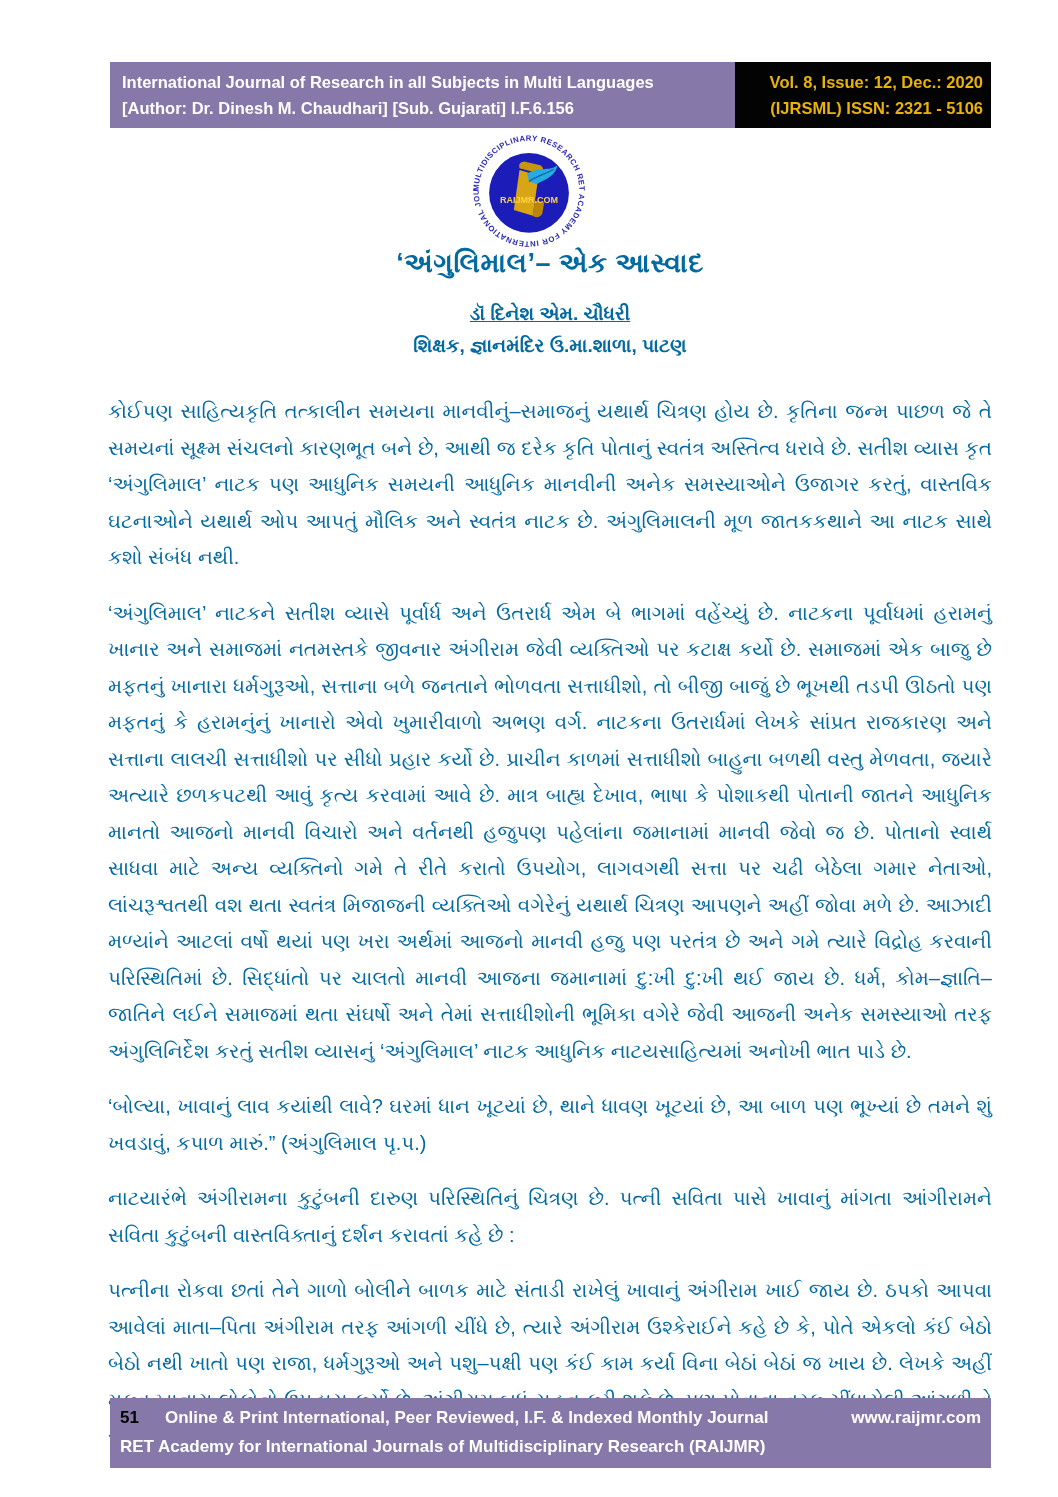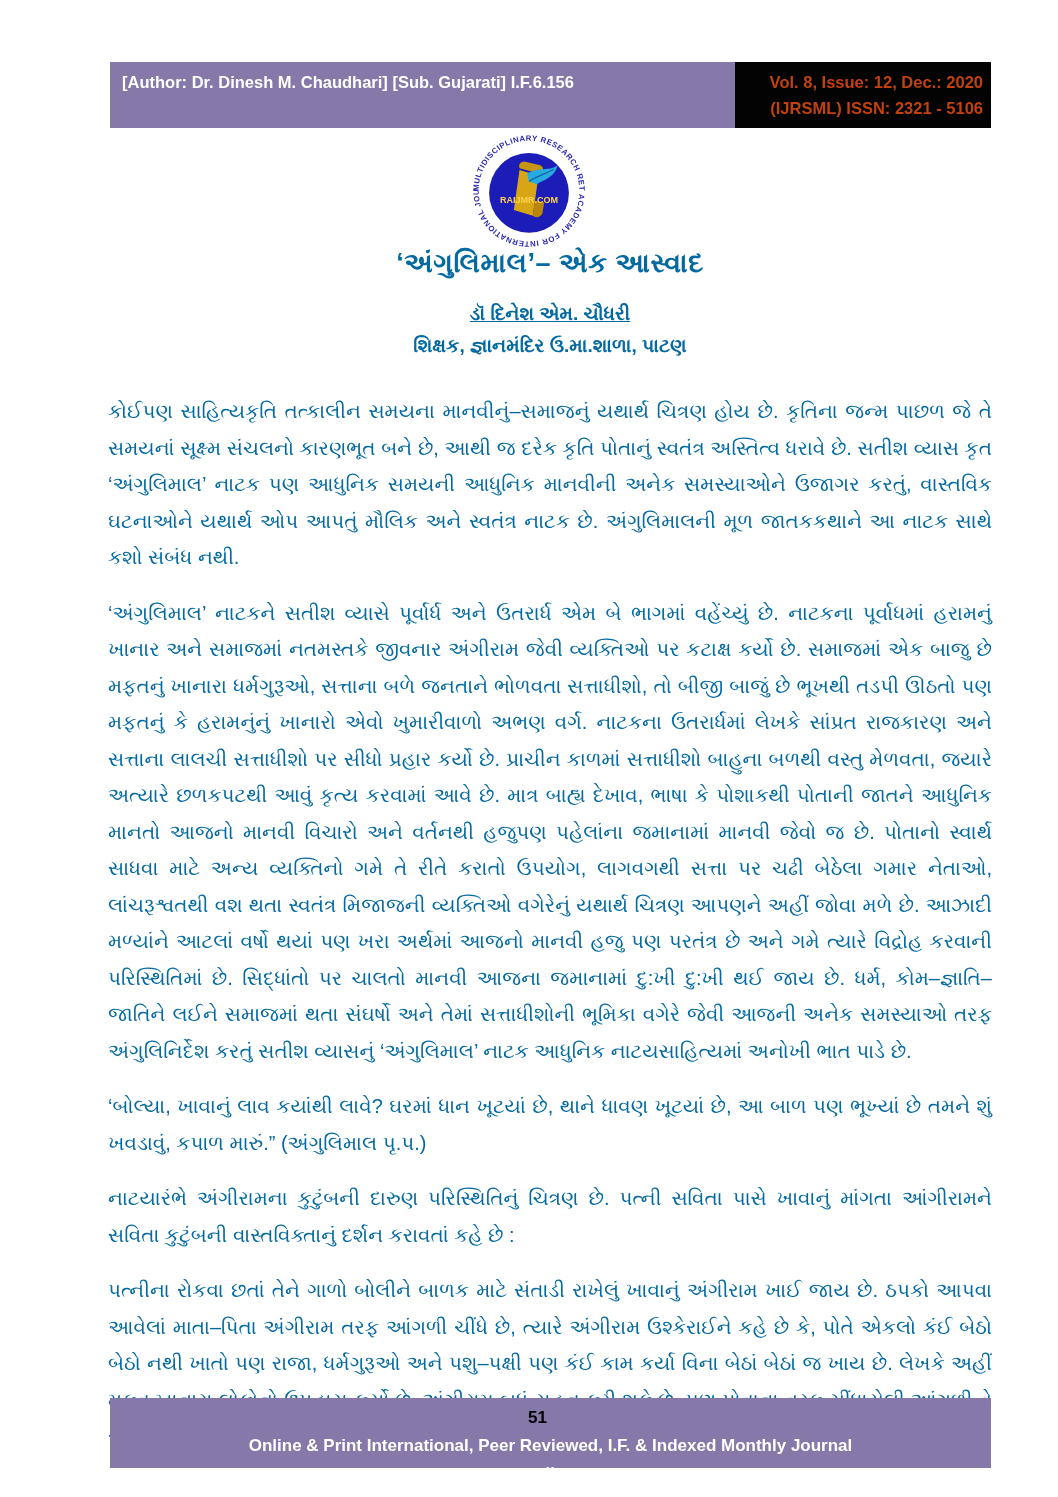--- a/index.html
+++ b/index.html
@@ -27,21 +27,21 @@
     padding: 7px 0 0 12px;
     color: #ffffff;
     font-weight: bold;
     font-size: 16.5px;
     line-height: 26px;
     white-space: nowrap;
   }
   .header-right {
     width: 256px; height: 66px;
     background: #030303;
-    color: #c2410c;
+    color: #eab308;
     font-weight: bold;
     font-size: 16.5px;
     line-height: 26px;
     text-align: right;
     padding: 7px 8px 0 0;
     flex: none;
   }
 
   
   .logo-wrap {
@@ -94,38 +94,38 @@
     top: 1398px; left: 110px;
     width: 881px; height: 70px;
     background: #8679A9;
     color: #ffffff;
     font-weight: bold;
     font-size: 17px;
     padding: 6px 10px 0 10px;
   }
   .footer-line1 {
     display: flex;
-    align-items: center;
+    align-items: flex-end;
     line-height: 28px;
-    flex-direction: column;
   }
   .footer-page-number { color: #000000; margin-right: 26px; }
   .footer-desc { flex: 1; }
   .footer-site { text-align: right; }
   .footer-line2 {
     line-height: 30px;
   }
 </style>
 </head>
 <body>
 
 <div class="page">
 
   <header class="header-bar">
     <div class="header-left">
+      <div>International Journal of Research in all Subjects in Multi Languages</div>
       <div>[Author: Dr. Dinesh M. Chaudhari] [Sub. Gujarati] I.F.6.156</div>
     </div>
     <div class="header-right">
       <div>Vol. 8, Issue: 12, Dec.: 2020</div>
       <div>(IJRSML) ISSN: 2321 - 5106</div>
     </div>
   </header>
 
   <div class="logo-wrap">
     <svg viewBox="0 0 120 120">

